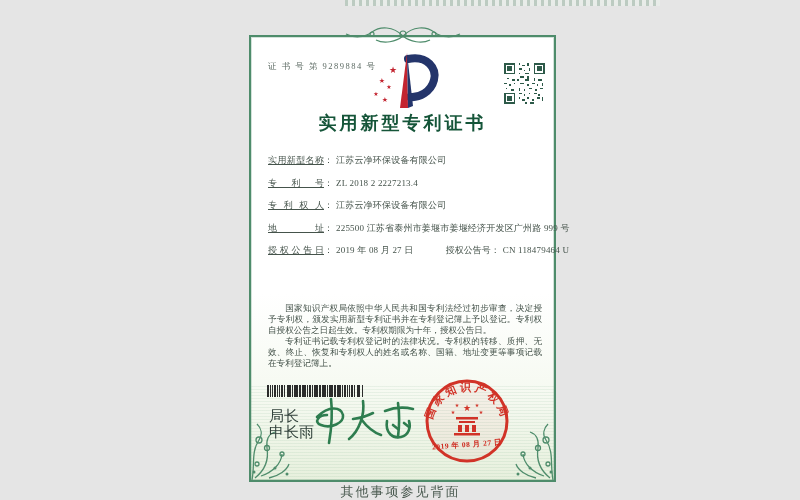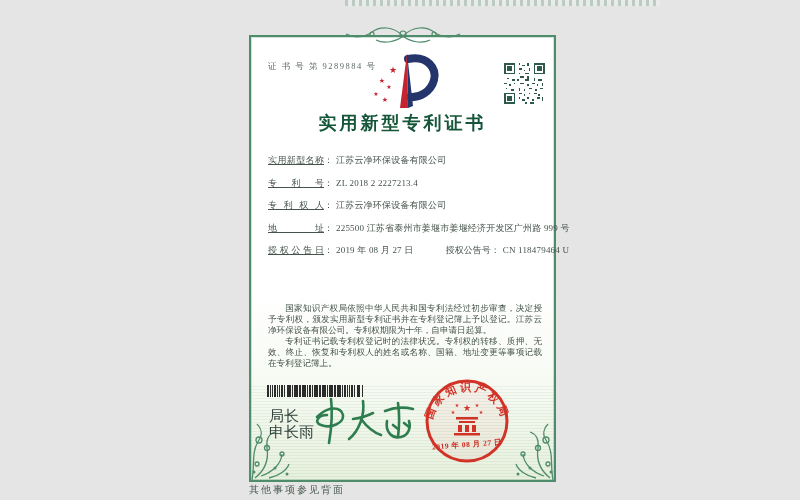--- a/index.html
+++ b/index.html
@@ -57,22 +57,22 @@
   }
   .issuer{position:absolute;left:18px;top:371px;font-size:15px;line-height:16px;color:#30403a;}
   .signature{position:absolute;left:50px;top:356px;}
   .seal{position:absolute;left:172px;top:340px;opacity:.95;}
   .seal-date{
     position:absolute;left:170px;top:403px;width:92px;text-align:center;
     font-size:7.5px;font-weight:bold;letter-spacing:.5px;color:#cf2a1f;transform:rotate(-4deg);
   }
   .page-note{position:absolute;bottom:5px;left:0;width:100%;text-align:center;
     font-size:8px;letter-spacing:1px;color:#45534b;}
-  .back-note{position:absolute;top:483px;left:249px;width:303px;text-align:left;
-    font-size:10px;letter-spacing:2px;color:#4a5a50;}
+  .back-note{position:absolute;top:483px;left:249px;width:303px;text-align:center;
+    font-size:13px;letter-spacing:2px;color:#4a5a50;}
 </style>
 </head>
 <body>
 
 <div id="canvas">
 
   <div class="top-strip"></div>
 
   <div class="frame">
 
@@ -219,21 +219,21 @@
       </div>
       <div class="frow">
         <span class="flabel">授权公告日</span><span class="fcolon">：</span><span class="fvalue">2019 年 08 月 27 日</span>
         <span class="grant-no">
           <span>授权公告号</span><span class="fcolon">：</span><span class="fvalue">CN 118479464 U</span>
         </span>
       </div>
     </div>
 
     <div class="paras">
-      <p>国家知识产权局依照中华人民共和国专利法经过初步审查，决定授予专利权，颁发实用新型专利证书并在专利登记簿上予以登记。江苏云净环保设备有限公司。专利权期限为十年，自申请日起算。</p>
+      <p>国家知识产权局依照中华人民共和国专利法经过初步审查，决定授予专利权，颁发实用新型专利证书并在专利登记簿上予以登记。专利权自授权公告之日起生效。专利权期限为十年，授权公告日。</p>
       <p>专利证书记载专利权登记时的法律状况。专利权的转移、质押、无效、终止、恢复和专利权人的姓名或名称、国籍、地址变更等事项记载在专利登记簿上。</p>
     </div>
 
     <div class="barcode"></div>
 
     <div class="issuer">
       <div>局长</div>
       <div>申长雨</div>
     </div>
 

